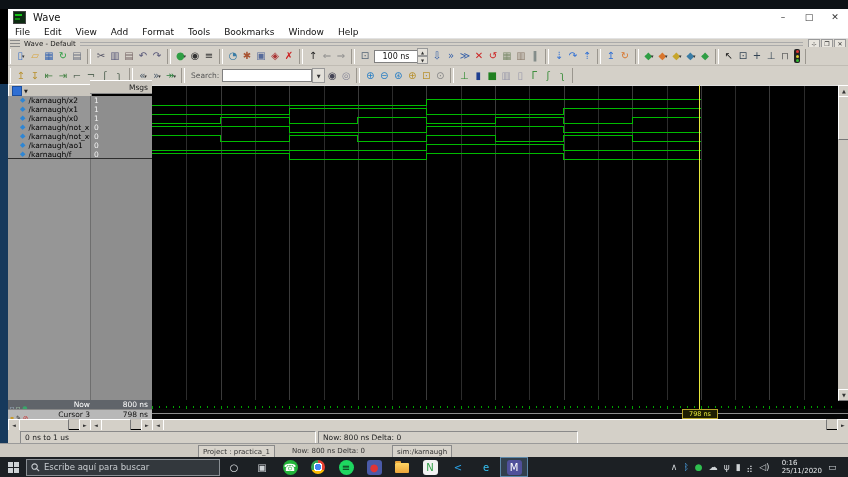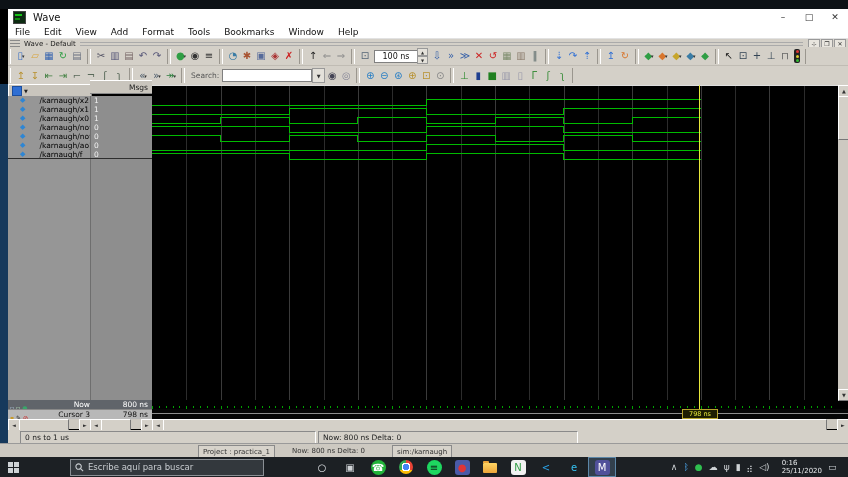--- a/index.html
+++ b/index.html
@@ -49,21 +49,21 @@
   #left-strip{left:0;top:84px;width:8px;height:373px;background:#16395c;}
   #hdr-names{left:8px;top:84px;width:82px;height:12px;background:#c9c5bd;border:1px solid #fff;border-right-color:#888;display:flex;align-items:center;}
   #hdr-values{left:90px;top:80px;width:62px;height:12px;background:#c9c5bd;border-top:1px solid #fff;border-bottom:1px solid #888;display:flex;align-items:center;justify-content:flex-end;}
   #hdr-ico{width:8px;height:8px;background:#2f6fd4;margin-left:3px;border:1px solid #1b4e9e;}
   #hdr-dd{font-size:5px;color:#222;margin-left:2px;}
   #msgs-label{font-size:7.5px;color:#222;margin-right:4px;}
   #names-col{left:8px;top:96px;width:82px;height:304px;background:#969696;overflow:hidden;}
   #values-col{left:90px;top:96px;width:62px;height:304px;background:#8e8e8e;border-left:1px solid #6e6e6e;overflow:hidden;}
   .sigrow{height:9px;display:flex;align-items:center;}
   .sigrow .dia{font-size:7px;color:#2e86d4;margin-left:12px;line-height:9px;}
-  .sigrow .nm{font-size:7.5px;color:#000;margin-left:14px;white-space:nowrap;}
+  .sigrow .nm{font-size:7.5px;color:#000;margin-left:3px;white-space:nowrap;}
   .valrow{height:9px;display:flex;align-items:center;}
   .valrow .v{font-size:7.5px;color:#f2f2f2;margin-left:3px;}
   #sel-underline{left:8px;top:158px;width:144px;height:1px;background:#2e2e2e;}
 
   #wave-canvas{left:152px;top:85px;width:686px;height:315px;background:#000;border-top:1px solid #dedede;}
   #grid-svg,#trace-svg{position:absolute;left:0;}
   #grid-svg{top:0;}
   #trace-svg{top:11px;}
   #cursor-line{left:699px;top:85px;width:1px;height:333px;background:#e8e83a;z-index:6;}
 
@@ -91,21 +91,21 @@
   #statusbar{left:8px;top:430px;width:840px;height:13px;background:#d4d0c8;display:flex;padding-left:12px;}
   .statbox{height:11px;margin-top:1px;border:1px solid #8a8a8a;border-bottom-color:#fff;border-right-color:#fff;display:flex;align-items:center;font-size:7.5px;color:#222;padding:0 4px;}
   #stat1{width:286px;}
   #stat2{width:250px;margin-left:2px;}
 
   #behind-strip{left:0;top:443px;width:848px;height:14px;background:#cdc9c1;border-top:1px solid #9a9a9a;}
   .btab{position:absolute;top:1px;height:11px;border:1px solid #8a8a8a;font-size:7px;color:#333;display:flex;align-items:center;padding:0 4px;background:#d7d3cb;}
   #behind-now{position:absolute;top:3px;left:292px;font-size:7px;color:#333;}
 
   
-  #taskbar{left:0;top:457px;width:848px;height:20px;background:#1c2024;display:flex;align-items:center;z-index:8;gap:44px;}
+  #taskbar{left:0;top:457px;width:848px;height:20px;background:#1c2024;display:flex;align-items:center;z-index:8;}
   #start-btn{width:26px;height:20px;display:flex;align-items:center;justify-content:center;}
   #start-glyph{width:11px;height:11px;display:grid;grid-template-columns:5px 5px;grid-template-rows:5px 5px;gap:1px;}
   #start-glyph i{background:#cfd3d6;display:block;}
   #tb-search{width:192px;height:15px;background:#33383d;border:1px solid #8a8f94;display:flex;align-items:center;}
   #tb-search svg{margin:0 4px;}
   #tb-search span{font-size:8.5px;color:#c8ccd0;white-space:nowrap;}
   .tb-slot{width:28px;height:20px;display:flex;align-items:center;justify-content:center;position:relative;}
   .tb-slot.active{background:#32404d;box-shadow:inset 0 0 0 1px #5c87a8;}
   .tbglyph{width:15px;height:15px;border-radius:3px;display:flex;align-items:center;justify-content:center;font-size:10px;}
   .round{border-radius:50%;}

